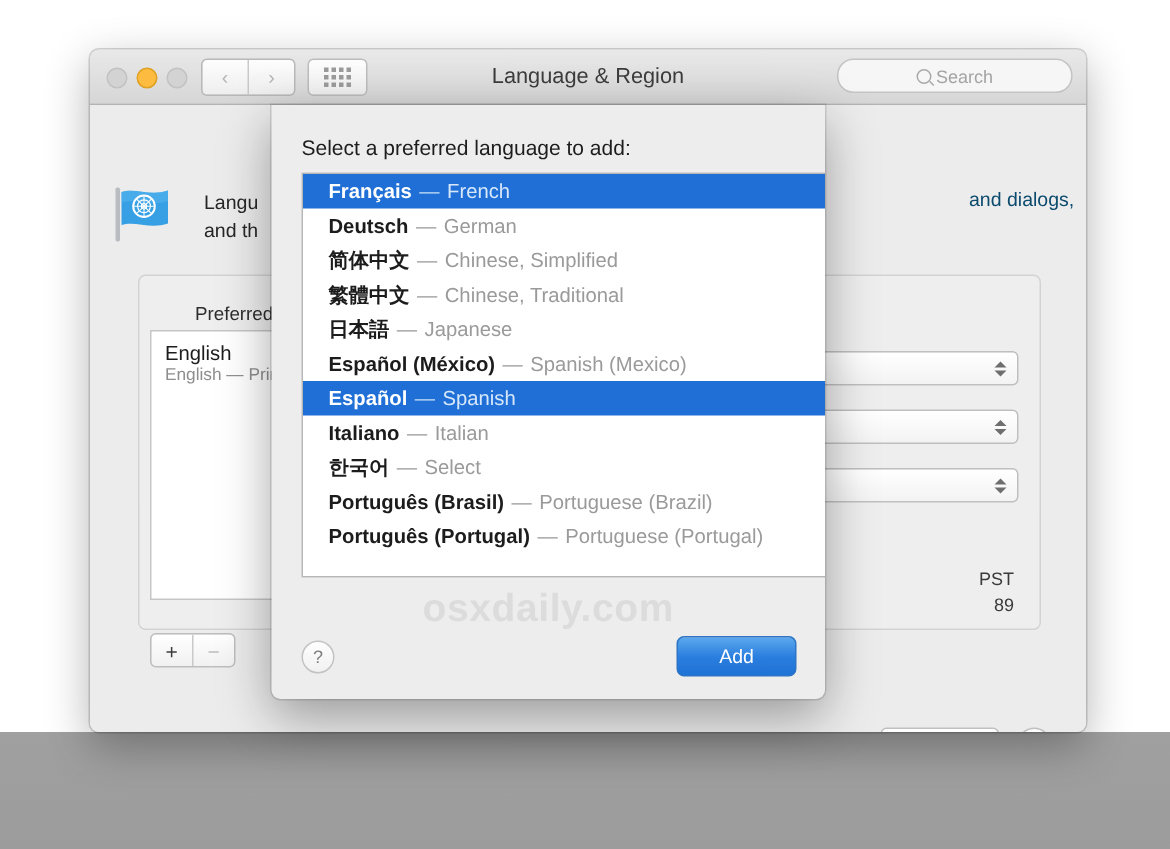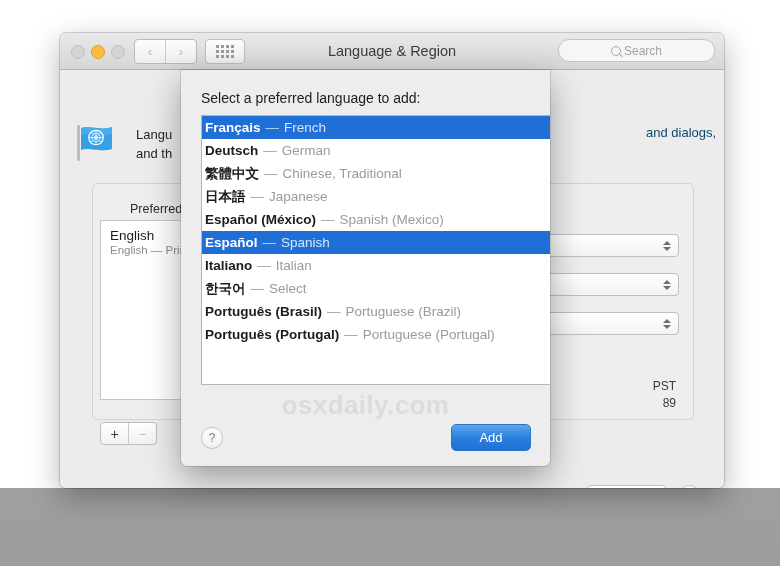--- a/index.html
+++ b/index.html
@@ -215,21 +215,21 @@
   }
   #sheet-list {
     position: absolute; left: 20px; top: 45px;
     width: 378px; height: 268px;
     background: #ffffff;
     border: 1px solid #b6b6b6;
     overflow: hidden;
   }
   .lrow {
     height: 23px; line-height: 23px;
-    padding-left: 3px;
+    padding-left: 17px;
     font-size: 13.5px;
     white-space: nowrap;
     color: #1c1c1c;
   }
   .lrow .native { font-weight: bold; }
   .lrow .dash   { color: #a2a2a2; margin: 0 5px; }
   .lrow .eng    { color: #9a9a9a; }
   .lrow.sel { background: #1f6fd6; }
   .lrow.sel .native { color: #ffffff; }
   .lrow.sel .dash   { color: #bcd8f5; }
@@ -384,20 +384,21 @@
 </div>
 
 <div id="sheet">
 
   <div id="sheet-title">Select a preferred language to add:</div>
 
   <div id="sheet-list">
     <div id="rows-container">
         <div class="lrow sel"><span class="native">Français</span><span class="dash">—</span><span class="eng">French</span></div>
         <div class="lrow"><span class="native">Deutsch</span><span class="dash">—</span><span class="eng">German</span></div>
+        <div class="lrow"><span class="native">简体中文</span><span class="dash">—</span><span class="eng">Chinese, Simplified</span></div>
         <div class="lrow"><span class="native">繁體中文</span><span class="dash">—</span><span class="eng">Chinese, Traditional</span></div>
         <div class="lrow"><span class="native">日本語</span><span class="dash">—</span><span class="eng">Japanese</span></div>
         <div class="lrow"><span class="native">Español (México)</span><span class="dash">—</span><span class="eng">Spanish (Mexico)</span></div>
         <div class="lrow sel"><span class="native">Español</span><span class="dash">—</span><span class="eng">Spanish</span></div>
         <div class="lrow"><span class="native">Italiano</span><span class="dash">—</span><span class="eng">Italian</span></div>
         <div class="lrow"><span class="native">한국어</span><span class="dash">—</span><span class="eng">Select</span></div>
         <div class="lrow"><span class="native">Português (Brasil)</span><span class="dash">—</span><span class="eng">Portuguese (Brazil)</span></div>
         <div class="lrow"><span class="native">Português (Portugal)</span><span class="dash">—</span><span class="eng">Portuguese (Portugal)</span></div>
       </div>
     <div id="sheet-scroll-track">

